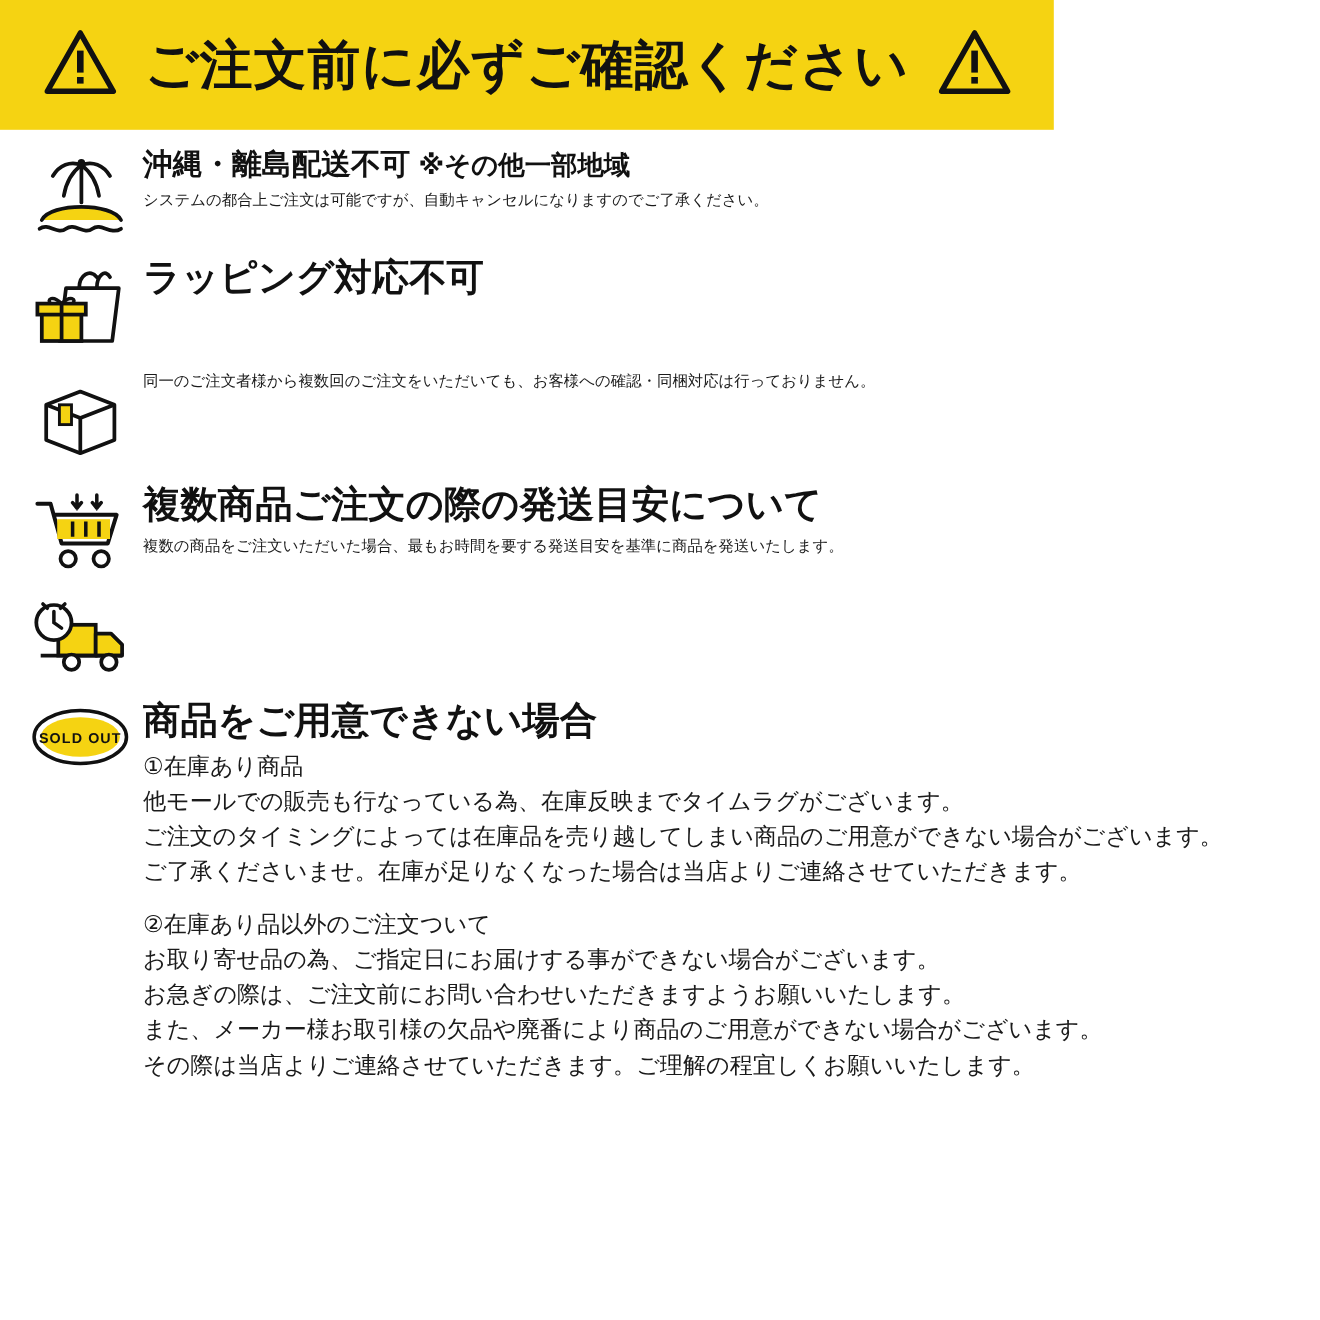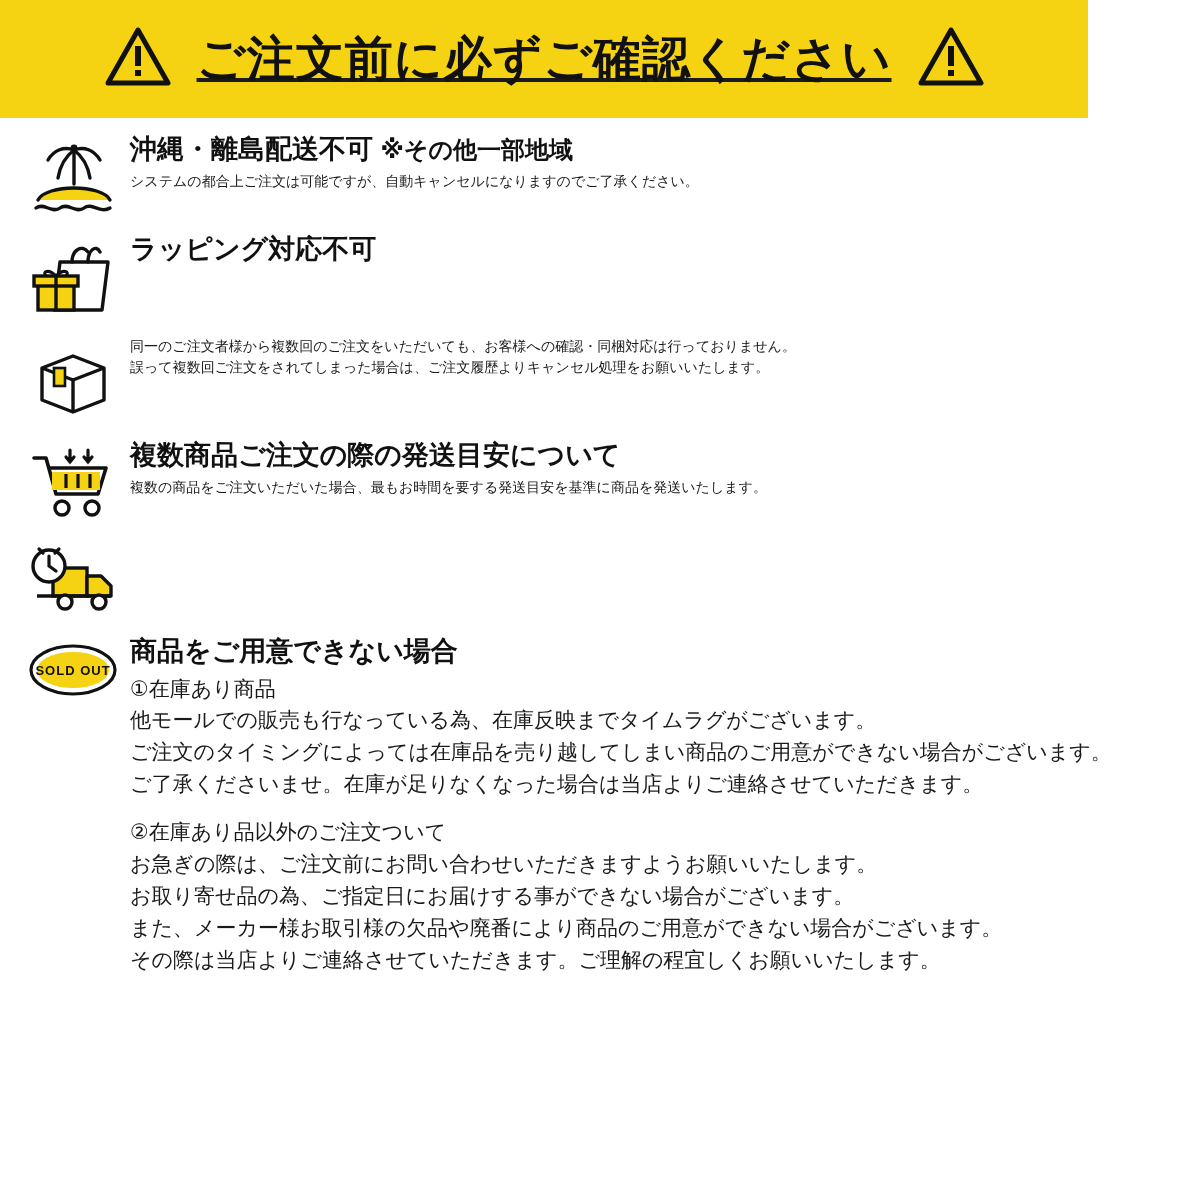--- a/index.html
+++ b/index.html
@@ -10,29 +10,28 @@
     width: 1200px;
     height: 1200px;
     background: #ffffff;
     font-family: "Liberation Sans", "DejaVu Sans", sans-serif;
     color: #1a1a1a;
     overflow: hidden;
   }
 
   
   .header-banner {
-    width: 1088px;
+    width: 958px;
     height: 118px;
     background: #f5d312;
     display: flex;
     align-items: center;
     justify-content: center;
     gap: 26px;
     box-sizing: border-box;
-    text-decoration: underline;
   }
   .header-title {
     font-size: 48px;
     font-weight: bold;
     letter-spacing: 1px;
     color: #111111;
     white-space: nowrap;
   }
   .warn-icon {
     display: block;
@@ -54,21 +53,21 @@
     display: flex;
     align-items: flex-start;
     justify-content: center;
     padding-top: 6px;
   }
   .text-cell {
     flex: 1;
     padding-left: 2px;
   }
   .sec-title {
-    font-size: 27px;
+    font-size: 34px;
     font-weight: bold;
     color: #111111;
     line-height: 1.28;
     margin: 0 0 4px 0;
     white-space: nowrap;
   }
   .sec-title .sub {
     font-size: 24px;
     font-weight: bold;
   }
@@ -163,21 +162,20 @@
     <div class="icon-cell">
       <svg width="86" height="80" viewBox="0 0 86 80" aria-hidden="true">
         <path d="M12 26 L43 14 L74 26 L74 58 L43 70 L12 58 Z" fill="none" stroke="#111111" stroke-width="3.4" stroke-linejoin="round"></path>
         <path d="M12 26 L43 38 L74 26" fill="none" stroke="#111111" stroke-width="3.4" stroke-linejoin="round"></path>
         <path d="M43 38 L43 70" fill="none" stroke="#111111" stroke-width="3.4"></path>
         <rect x="24" y="26" width="11" height="18" fill="#f5d312" stroke="#111111" stroke-width="2.6"></rect>
       </svg>
     </div>
     <div class="text-cell">
       <div class="sec-line">同一のご注文者様から複数回のご注文をいただいても、お客様への確認・同梱対応は行っておりません。</div>
-      <div class="sec-line">誤って複数回ご注文をされてしまった場合は、ご注文履歴よりキャンセル処理をお願いいたします。</div>
     </div>
   </div>
 
   <div class="section">
     <div class="icon-cell">
       <svg width="90" height="76" viewBox="0 0 90 76" aria-hidden="true">
         <path d="M6 14 L18 14 L28 50 L70 50 L78 24 L22 24" fill="none" stroke="#111111" stroke-width="3.6" stroke-linejoin="round" stroke-linecap="round"></path>
         <rect x="24" y="28" width="48" height="18" fill="#f5d312"></rect>
         <g stroke="#111111" stroke-width="3.2">
           <path d="M38 30 L38 44"></path>
@@ -224,21 +222,21 @@
       </svg>
     </div>
     <div class="text-cell">
       <div class="sec-title">商品をご用意できない場合</div>
       <div class="sec-line">①在庫あり商品</div>
       <div class="sec-line">他モールでの販売も行なっている為、在庫反映までタイムラグがございます。</div>
       <div class="sec-line">ご注文のタイミングによっては在庫品を売り越してしまい商品のご用意ができない場合がございます。</div>
       <div class="sec-line">ご了承くださいませ。在庫が足りなくなった場合は当店よりご連絡させていただきます。</div>
       <div class="gap-block">
         <div class="sec-line">②在庫あり品以外のご注文ついて</div>
+        <div class="sec-line">お取り寄せ品の為、ご指定日にお届けする事ができない場合がございます。</div>
         <div class="sec-line">お急ぎの際は、ご注文前にお問い合わせいただきますようお願いいたします。</div>
-        <div class="sec-line">お取り寄せ品の為、ご指定日にお届けする事ができない場合がございます。</div>
         <div class="sec-line">また、メーカー様お取引様の欠品や廃番により商品のご用意ができない場合がございます。</div>
         <div class="sec-line">その際は当店よりご連絡させていただきます。ご理解の程宜しくお願いいたします。</div>
       </div>
     </div>
   </div>
 
 </div>
 
 </body></html>

